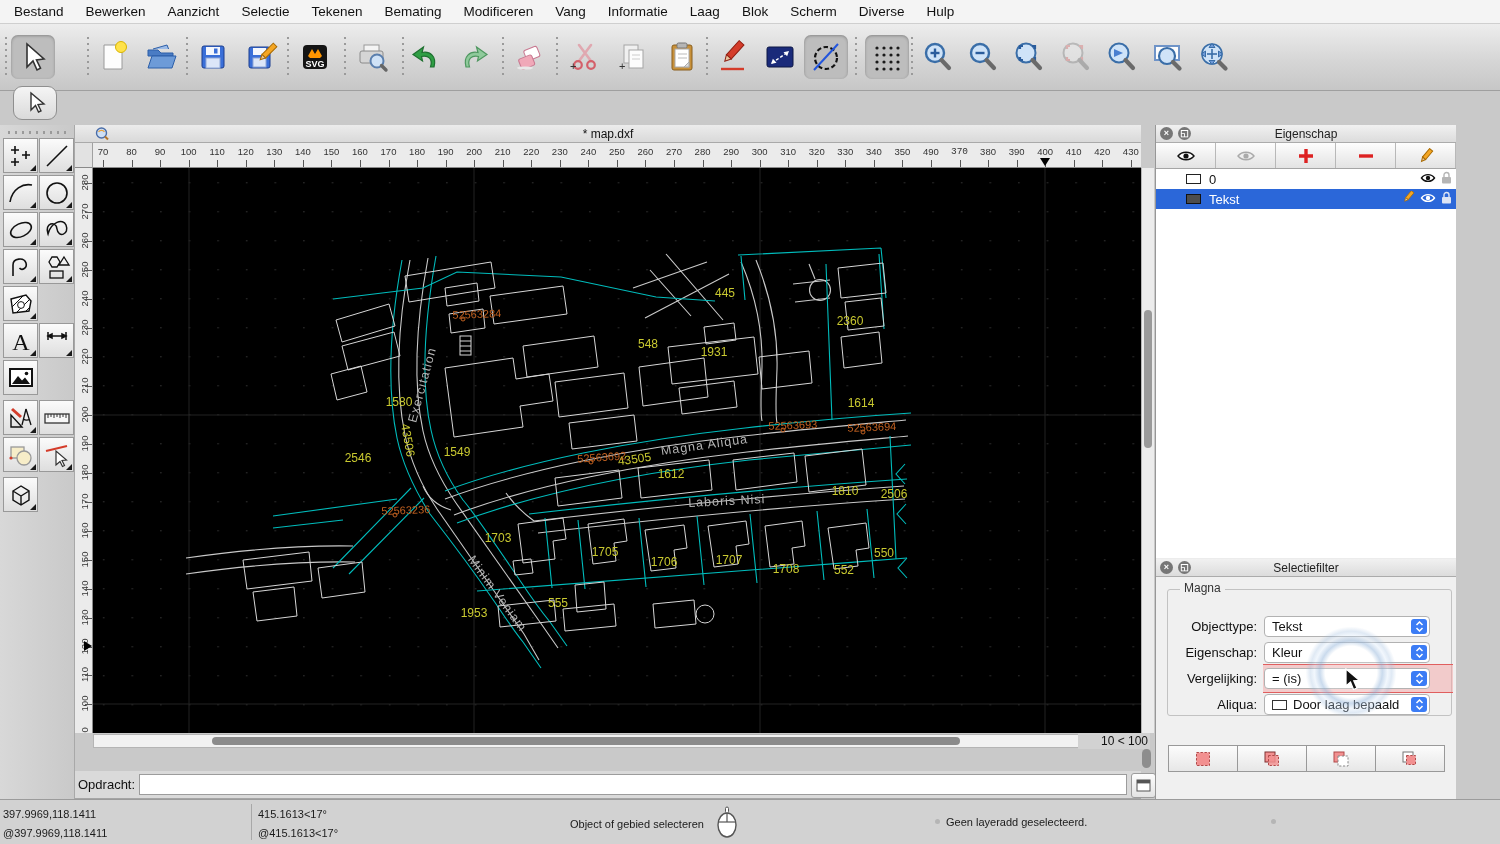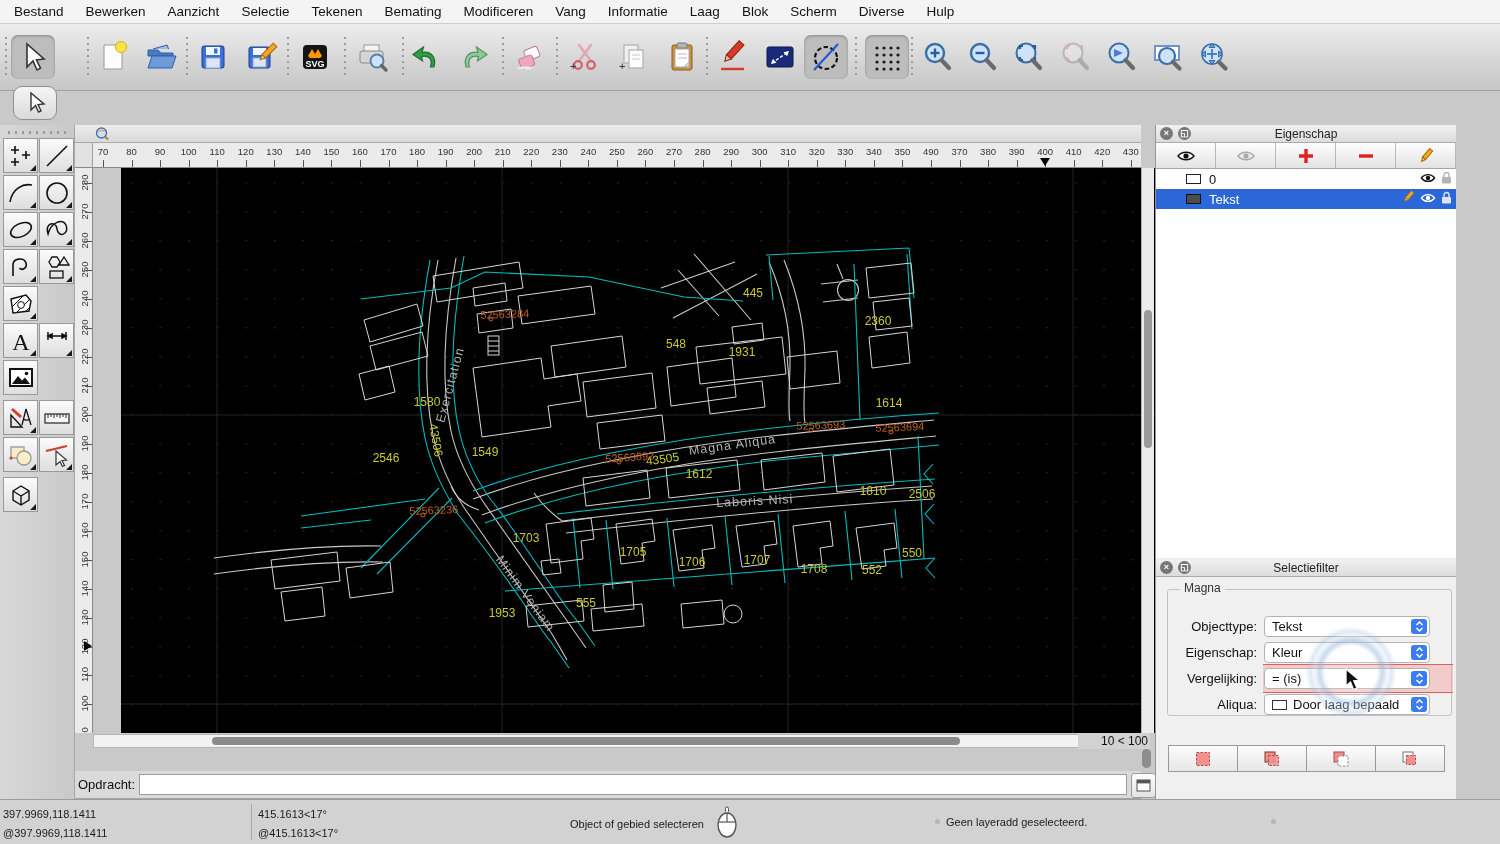--- a/index.html
+++ b/index.html
@@ -50,21 +50,21 @@
         border-right:5px solid transparent;border-top:8px solid #000;}
   .vruler{position:absolute;left:75px;top:168px;width:18px;height:565px;background:#ebebeb;
         border-right:1px solid #8a8a8a;box-sizing:border-box;overflow:hidden;}
   .vr-num{position:absolute;left:-3px;width:24px;text-align:center;font-size:9.5px;color:#333;
         transform:rotate(-90deg);}
   .vr-tick{position:absolute;right:0;width:7px;height:1px;background:#555;}
   .vr-marker{position:absolute;left:9px;width:0;height:0;border-top:5px solid transparent;
         border-bottom:5px solid transparent;border-left:8px solid #000;}
   .ruler-corner{position:absolute;left:75px;top:143px;width:18px;height:25px;background:#e2e2e2;
         border-right:1px solid #a0a0a0;border-bottom:1px solid #8a8a8a;box-sizing:border-box;}
-  .canvas{position:absolute;left:93px;top:168px;width:1048px;height:565px;background:#000;margin-left:28px;}
+  .canvas{position:absolute;left:93px;top:168px;width:1048px;height:565px;background:#000;}
   .canvas svg{display:block;}
 
   .hscroll{position:absolute;left:93px;top:734px;width:990px;height:14px;background:#f2f2f2;
         border:1px solid #b5b5b5;box-sizing:border-box;}
   .hthumb{position:absolute;left:118px;top:2px;width:748px;height:8px;background:#8b8b8b;border-radius:5px;}
   .zoom-ind{position:absolute;left:1078px;top:733px;width:72px;height:16px;font-size:12px;color:#111;
         text-align:right;background:#d2d2d2;line-height:16px;padding-right:2px;box-sizing:border-box;}
   .vscroll{position:absolute;left:1141px;top:168px;width:13px;height:565px;background:#ececec;
         border-left:1px solid #b5b5b5;box-sizing:border-box;}
   .vthumb{position:absolute;left:2px;top:142px;width:8px;height:138px;background:#9a9a9a;border-radius:5px;}
@@ -517,20 +517,21 @@
   </div>
 
   <div class="doc-title">
     <span class="proxy-icon">
       <svg width="14" height="14">
           <circle cx="6.5" cy="6" r="5" fill="#cfe0f5" stroke="#4a6da8" stroke-width="1.4"></circle>
           <line x1="10" y1="9.5" x2="13" y2="12.5" stroke="#b5762a" stroke-width="2"></line>
           <path d="M3.5 5 a3.5 3.5 0 0 1 6 0" fill="none" stroke="#e8a23c" stroke-width="1.2"></path>
         </svg>
     </span>
+    <span class="tname">* map.dxf</span>
   </div>
   <div class="ruler-corner"></div>
   <div class="hruler">
       <span class="hr-num" style="left: 10px;">70</span>
       <div class="hr-tick" style="left: 10px;"></div>
       <span class="hr-num" style="left: 38.55px;">80</span>
       <div class="hr-tick" style="left: 38.55px;"></div>
       <span class="hr-num" style="left: 67.1px;">90</span>
       <div class="hr-tick" style="left: 67.1px;"></div>
       <span class="hr-num" style="left: 95.65px;">100</span>
@@ -580,21 +581,21 @@
       <span class="hr-num" style="left: 723.75px;">320</span>
       <div class="hr-tick" style="left: 723.75px;"></div>
       <span class="hr-num" style="left: 752.3px;">330</span>
       <div class="hr-tick" style="left: 752.3px;"></div>
       <span class="hr-num" style="left: 780.85px;">340</span>
       <div class="hr-tick" style="left: 780.85px;"></div>
       <span class="hr-num" style="left: 809.4px;">350</span>
       <div class="hr-tick" style="left: 809.4px;"></div>
       <span class="hr-num" style="left: 837.95px;">490</span>
       <div class="hr-tick" style="left: 837.95px;"></div>
-      <span class="hr-num" style="left: 866.5px;">370</span>
+      <span class="hr-num" style="left: 866.5px; font-family: Liberation Mono, monospace;">370</span>
       <div class="hr-tick" style="left: 866.5px;"></div>
       <span class="hr-num" style="left: 895.05px;">380</span>
       <div class="hr-tick" style="left: 895.05px;"></div>
       <span class="hr-num" style="left: 923.6px;">390</span>
       <div class="hr-tick" style="left: 923.6px;"></div>
       <span class="hr-num" style="left: 952.15px;">400</span>
       <div class="hr-tick" style="left: 952.15px;"></div>
       <span class="hr-num" style="left: 980.7px;">410</span>
       <div class="hr-tick" style="left: 980.7px;"></div>
       <span class="hr-num" style="left: 1009.25px;">420</span>

